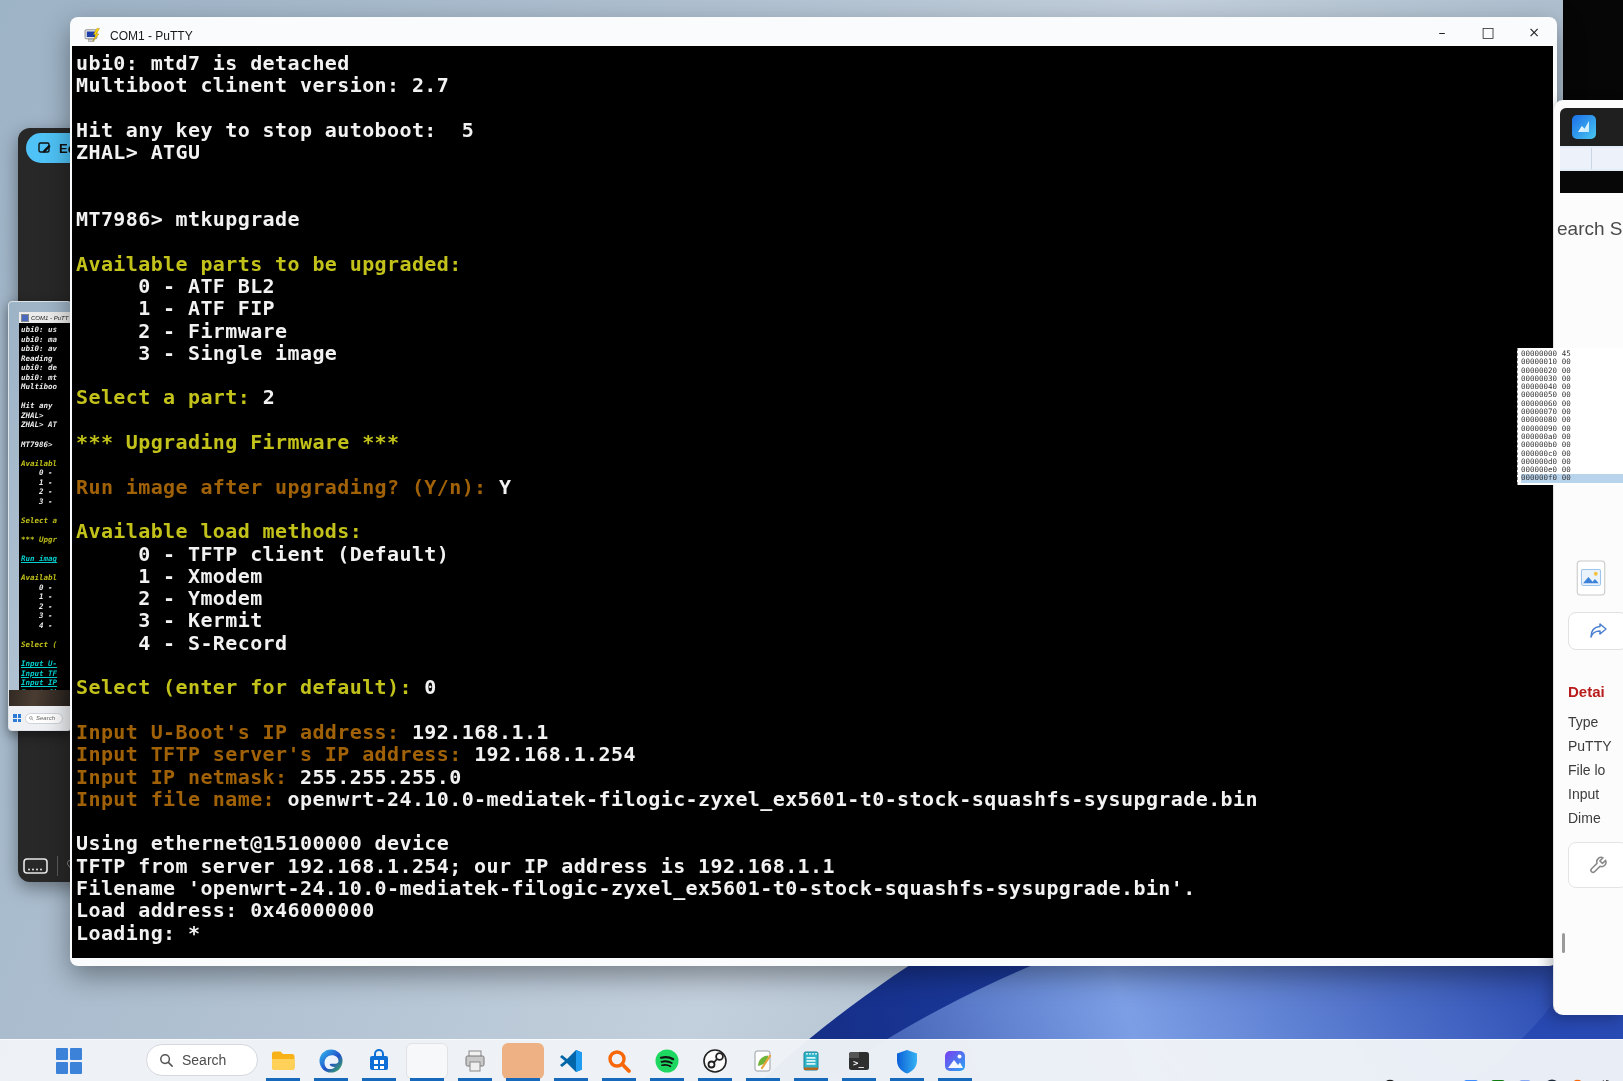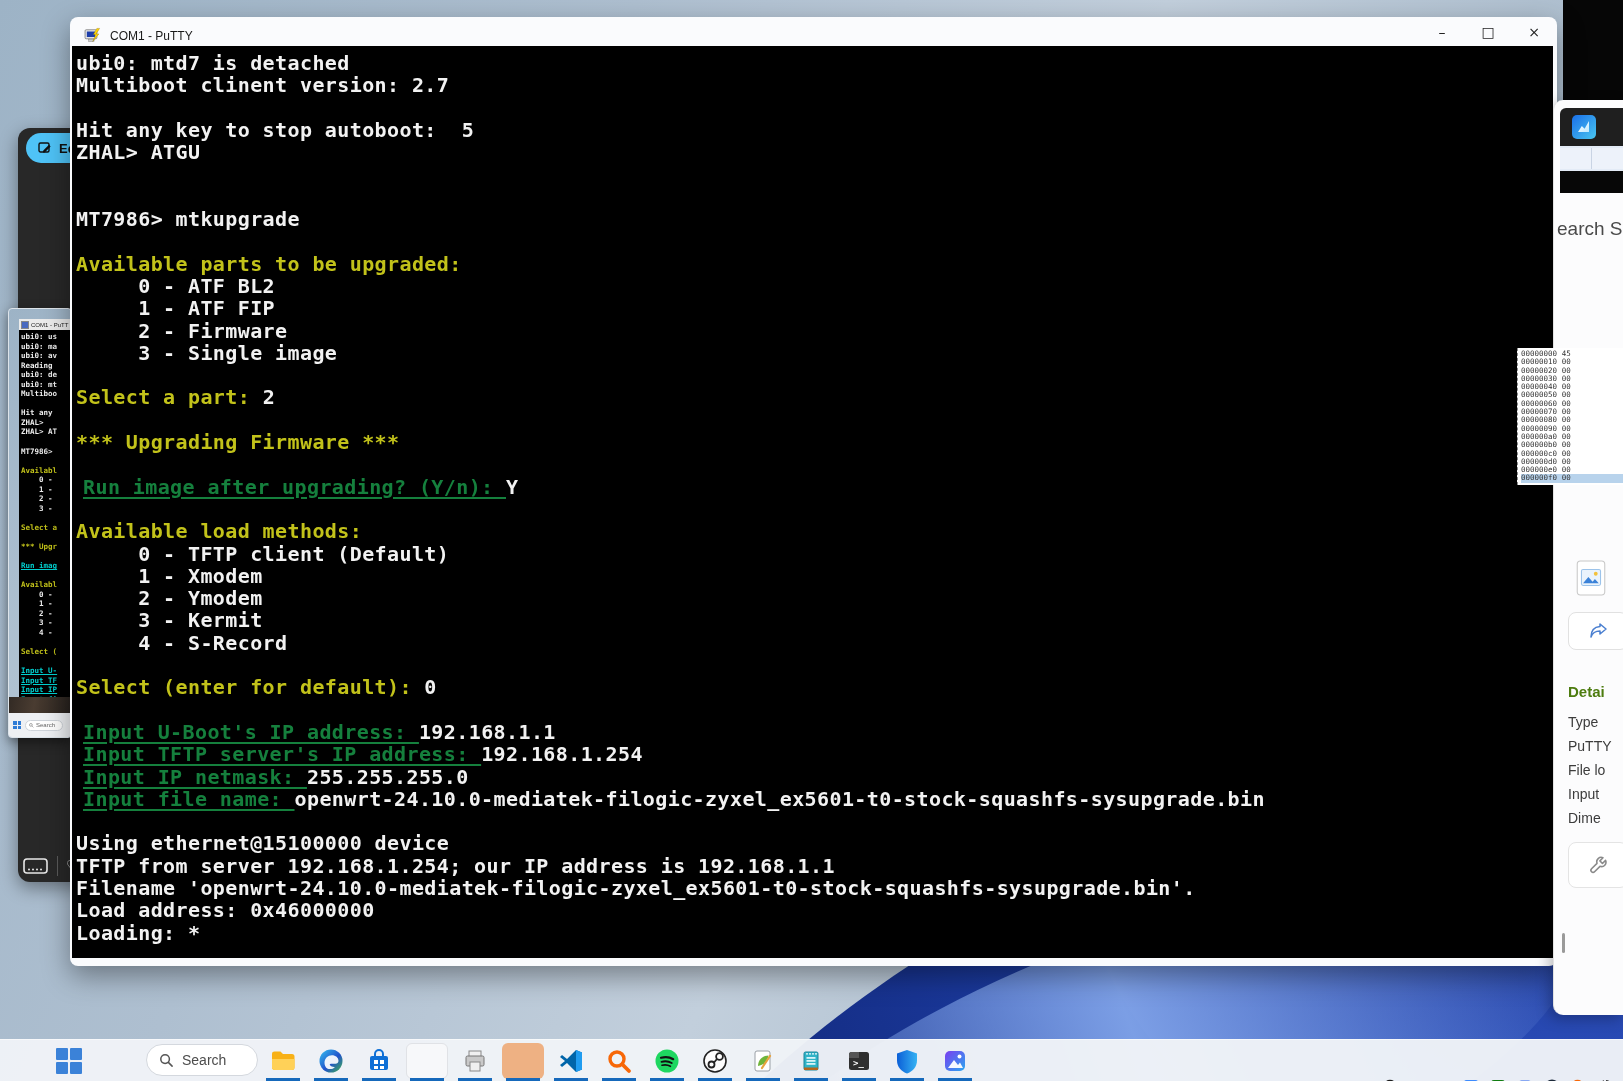--- a/index.html
+++ b/index.html
@@ -18,23 +18,23 @@
 
   
   .snip-window{position:absolute;left:18px;top:128px;width:70px;height:754px;background:#282828;
     border-radius:12px 0 0 12px;box-shadow:0 6px 18px rgba(0,0,0,.4);z-index:2;}
   .edit-pill{position:absolute;left:8px;top:5px;height:30px;width:80px;background:#4fc3f7;
     border-radius:17px;display:flex;align-items:center;gap:7px;padding-left:12px;box-sizing:border-box;
     color:#101010;font-size:13px;font-weight:bold;}
   .snip-toolbar{position:absolute;left:0;top:722px;width:70px;height:32px;display:flex;align-items:center;}
   .snip-sep{width:1px;height:20px;background:#5a5a5a;margin:0 8px;}
   .heart-glyph{color:#e8e8e8;font-size:15px;}
-  .thumb{position:absolute;left:8px;top:308px;width:62px;height:428px;z-index:3;
+  .thumb{position:absolute;left:8px;top:301px;width:62px;height:428px;z-index:3;
     background:linear-gradient(135deg,#9db3c6,#b5c6d5);border:1px solid #dde4ea;border-radius:4px;
-    box-shadow:0 4px 12px rgba(0,0,0,.45);overflow:hidden;}
+    box-shadow:0 4px 12px rgba(0,0,0,.45);overflow:hidden;font-style:italic;}
   .mini-putty{position:absolute;left:10px;top:10px;width:120px;height:378px;background:#000;}
   .mini-titlebar{height:11px;background:#ececec;display:flex;align-items:center;gap:2px;padding-left:2px;}
   .mini-titlebar .mini-ico{width:6px;height:6px;background:#4a6ac0;border:1px solid #888;}
   .mini-title{font-size:6px;color:#222;white-space:nowrap;}
   .mini-lines{padding:2px 0 0 2px;font-family:"DejaVu Sans Mono",monospace;font-weight:bold;
     font-size:7.5px;line-height:9.55px;white-space:pre;}
   .mc-w{color:#ededed}.mc-y{color:#c2c21a}.mc-c{color:#00cfcf;text-decoration:underline;}
   .mini-rock{position:absolute;left:0;top:388px;width:62px;height:24px;
     background:linear-gradient(100deg,#322a24,#4a3c31 40%,#241f1c);}
   .mini-taskbar{position:absolute;left:0;top:404px;width:62px;height:24px;background:#eef0f3;
@@ -51,21 +51,21 @@
   .putty-title{font-size:12px;color:#1a1a1a;margin-left:8px;}
   .putty-controls{position:absolute;right:0;top:0;height:29px;display:flex;}
   .pc-btn{width:46px;height:29px;display:flex;align-items:center;justify-content:center;
     font-size:14px;color:#222;font-family:"DejaVu Sans",sans-serif;}
   .putty-ico{width:20px;height:18px;margin-left:12px;position:relative;}
   .terminal{position:absolute;left:2px;top:29px;width:1481px;height:912px;background:#000;
     padding:6px 8px 0 4px;box-sizing:border-box;overflow:hidden;cursor:text;
     font-family:"DejaVu Sans Mono",monospace;font-weight:bold;font-size:20px;letter-spacing:.4px;
     line-height:22.3px;white-space:pre;}
   .c-white{color:#f2f2f2}.c-yellow{color:#c2c21a}
-  .c-cyan{color:#15803d;text-decoration:underline;text-underline-offset:3px;margin-left:7px;}
+  .c-cyan{color:#a16207;text-underline-offset:3px;}
   .tl{height:22.3px;}
 
   
   .right-panel{position:absolute;left:1553px;top:100px;width:70px;height:915px;background:#fcfcfd;
     border-radius:10px 0 0 10px;border-left:1px solid #e2e2e2;box-shadow:-4px 4px 14px rgba(0,0,0,.25);z-index:4;}
   .rp-titlebar{position:absolute;left:6px;right:0;top:8px;height:38px;background:#1f1f1f;
     border-radius:6px 0 0 0;display:flex;align-items:center;}
   .rp-appicon{width:24px;height:24px;margin-left:12px;border-radius:5px;
     background:linear-gradient(135deg,#1a6fe8,#49c6f0);position:relative;}
   .rp-appicon:after{content:"";position:absolute;left:6px;top:6px;width:11px;height:11px;
@@ -74,21 +74,21 @@
   .rp-toolbar .cell{flex:1;border-right:1px solid #c9d4e4;background:#edf2fa;margin:2px 0;}
   .rp-blackstrip{position:absolute;left:6px;right:0;top:71px;height:22px;background:#070707;}
   .rp-partial-text{position:absolute;left:3px;top:118px;font-size:19px;color:#4a4a4a;white-space:nowrap;}
   .hex-block{position:absolute;left:-37px;top:248px;width:106px;background:#fff;
     border-left:1px dashed #888;padding:2px 0 2px 3px;
     font-family:"DejaVu Sans Mono",monospace;font-size:7.5px;line-height:8.3px;color:#333;white-space:pre;}
   .hex-row.sel{background:#b8d3ec;}
   .file-icon{position:absolute;left:22px;top:460px;}
   .share-btn{position:absolute;left:14px;top:512px;width:58px;height:36px;border:1px solid #e1e1e1;
     border-radius:8px;display:flex;align-items:center;justify-content:center;background:#fff;}
-  .rp-details-head{position:absolute;left:14px;top:583px;font-size:15px;font-weight:bold;color:#4d7c0f;white-space:nowrap;}
+  .rp-details-head{position:absolute;left:14px;top:583px;font-size:15px;font-weight:bold;color:#b91c1c;white-space:nowrap;}
   .rp-row{position:absolute;left:14px;font-size:14px;color:#3c3c3c;white-space:nowrap;}
   .wrench-btn{position:absolute;left:14px;top:742px;width:58px;height:44px;border:1px solid #e4e4e4;
     border-radius:8px;display:flex;align-items:center;justify-content:center;background:#fff;}
   .rp-scroll{position:absolute;left:8px;top:833px;width:3px;height:20px;background:#9a9a9a;border-radius:2px;}
 
   
   .taskbar{position:absolute;left:0;bottom:0;width:1623px;height:41px;
     background:rgba(240,243,247,.97);border-top:1px solid rgba(255,255,255,.6);z-index:6;}
   .start-btn{position:absolute;left:55px;top:7px;width:28px;height:28px;display:grid;
     grid-template-columns:12px 12px;gap:2px;align-content:center;justify-content:center;}

